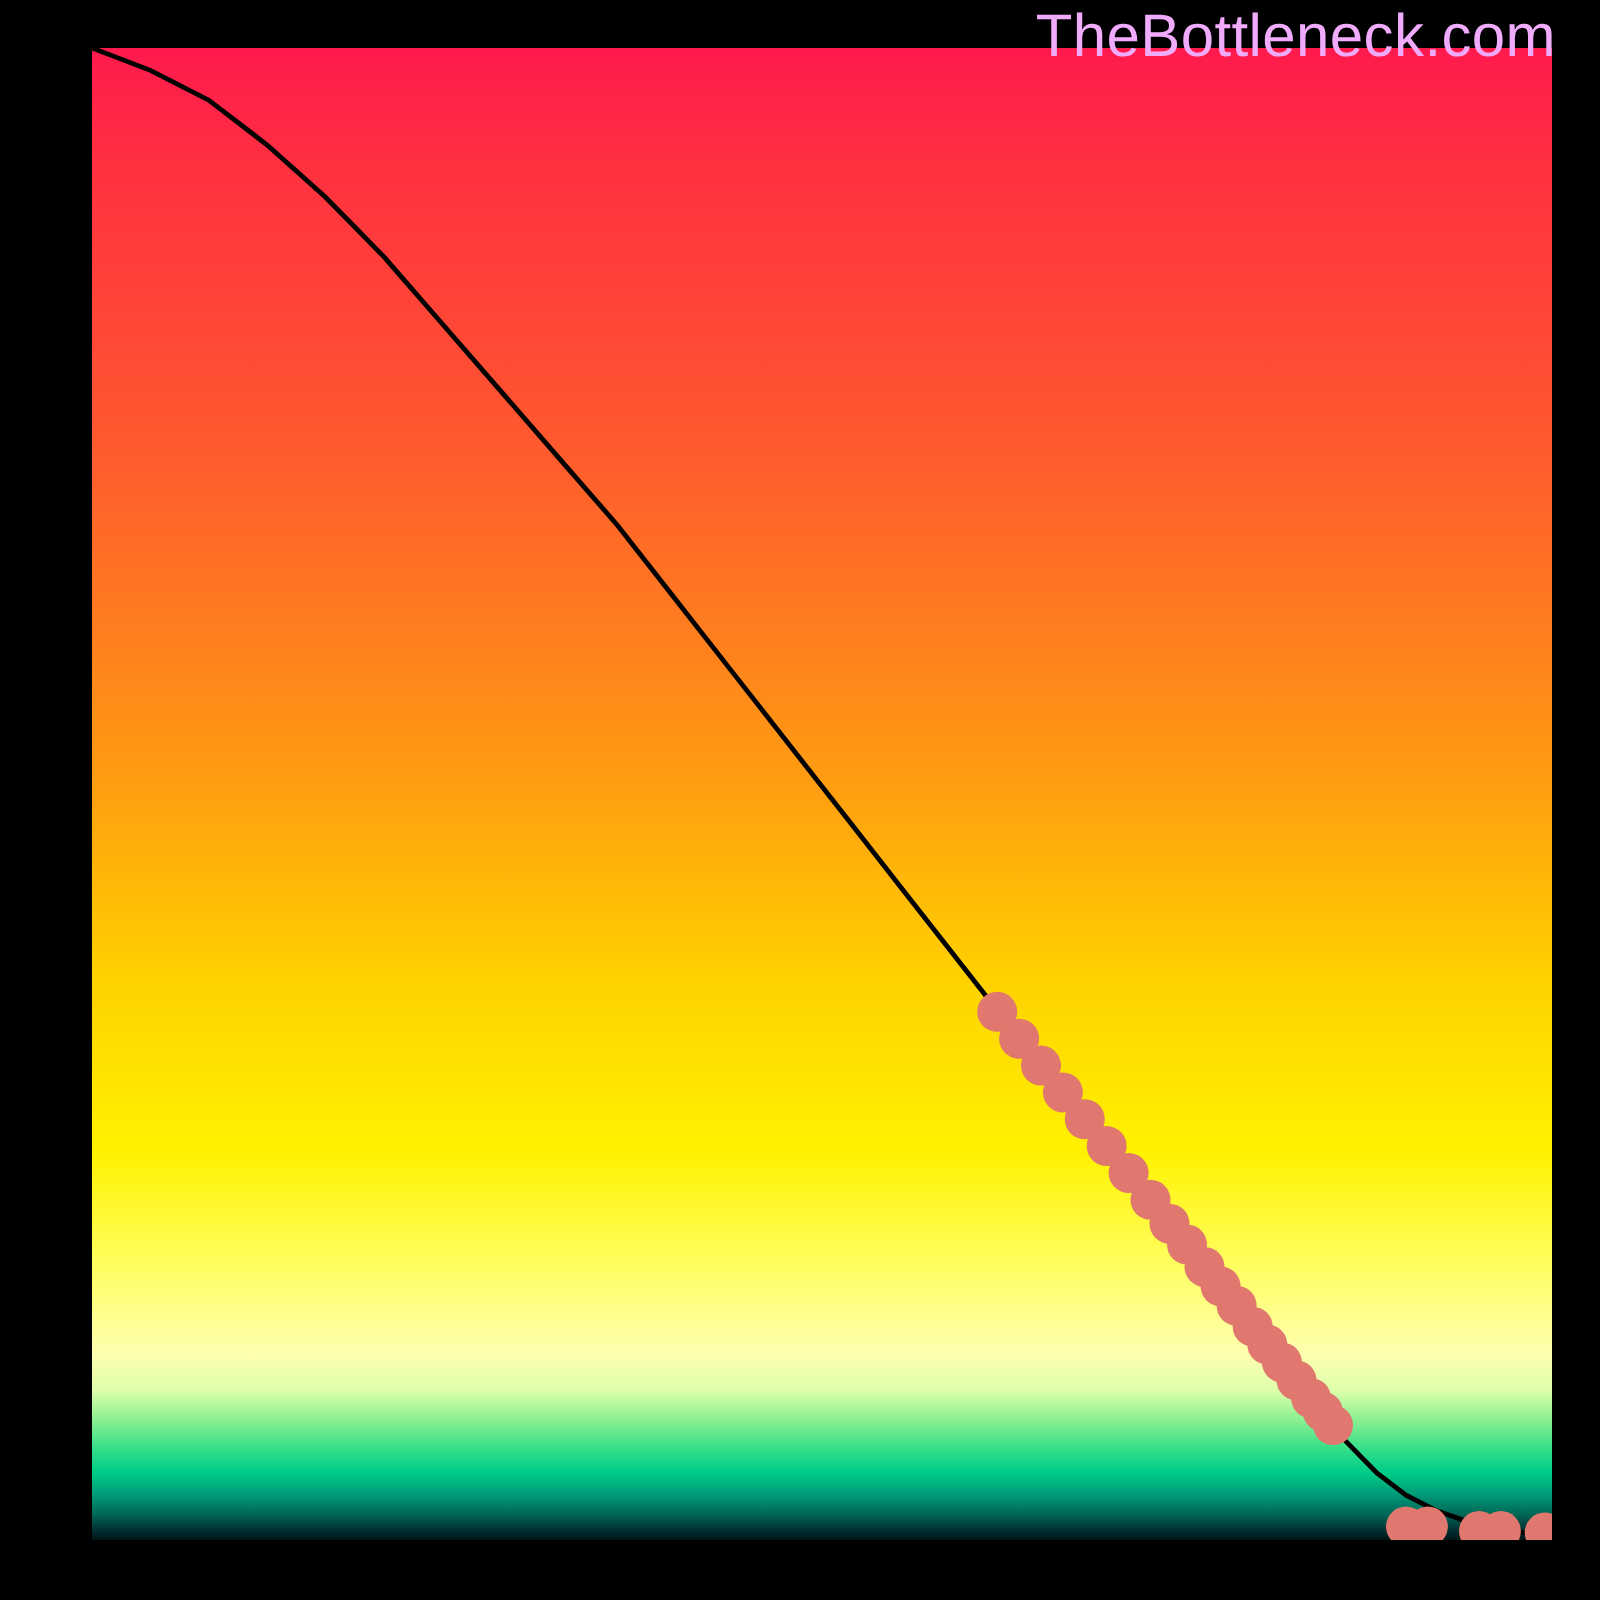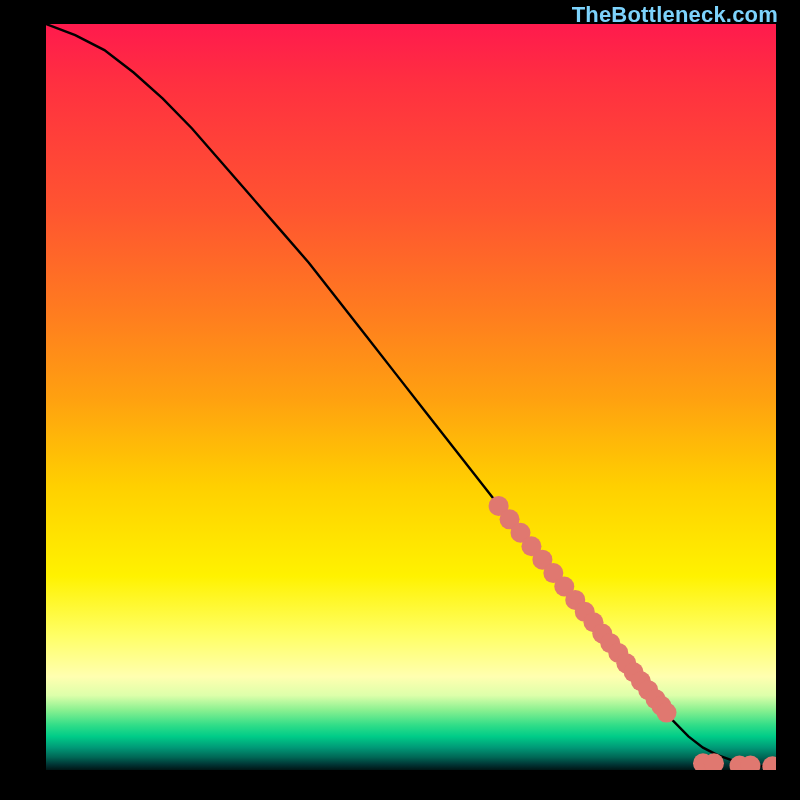--- a/index.html
+++ b/index.html
@@ -42,23 +42,23 @@
       #009977 97%,
       #006655 98.3%,
       #003333 99.3%,
       #001515 100%
     );
   }
   .watermark {
     position: absolute;
     top: 2px;
     right: 22px;
-    font-size: 22px;
-    font-weight: 700;
-    color: #7dd3fc;
+    font-size: 30px;
+    font-weight: 400;
+    color: #f0abfc;
     letter-spacing: 0.2px;
     pointer-events: none;
   }
   svg.overlay {
     position: absolute;
     left: 0;
     top: 0;
     width: 730px;
     height: 746px;
     pointer-events: none;

